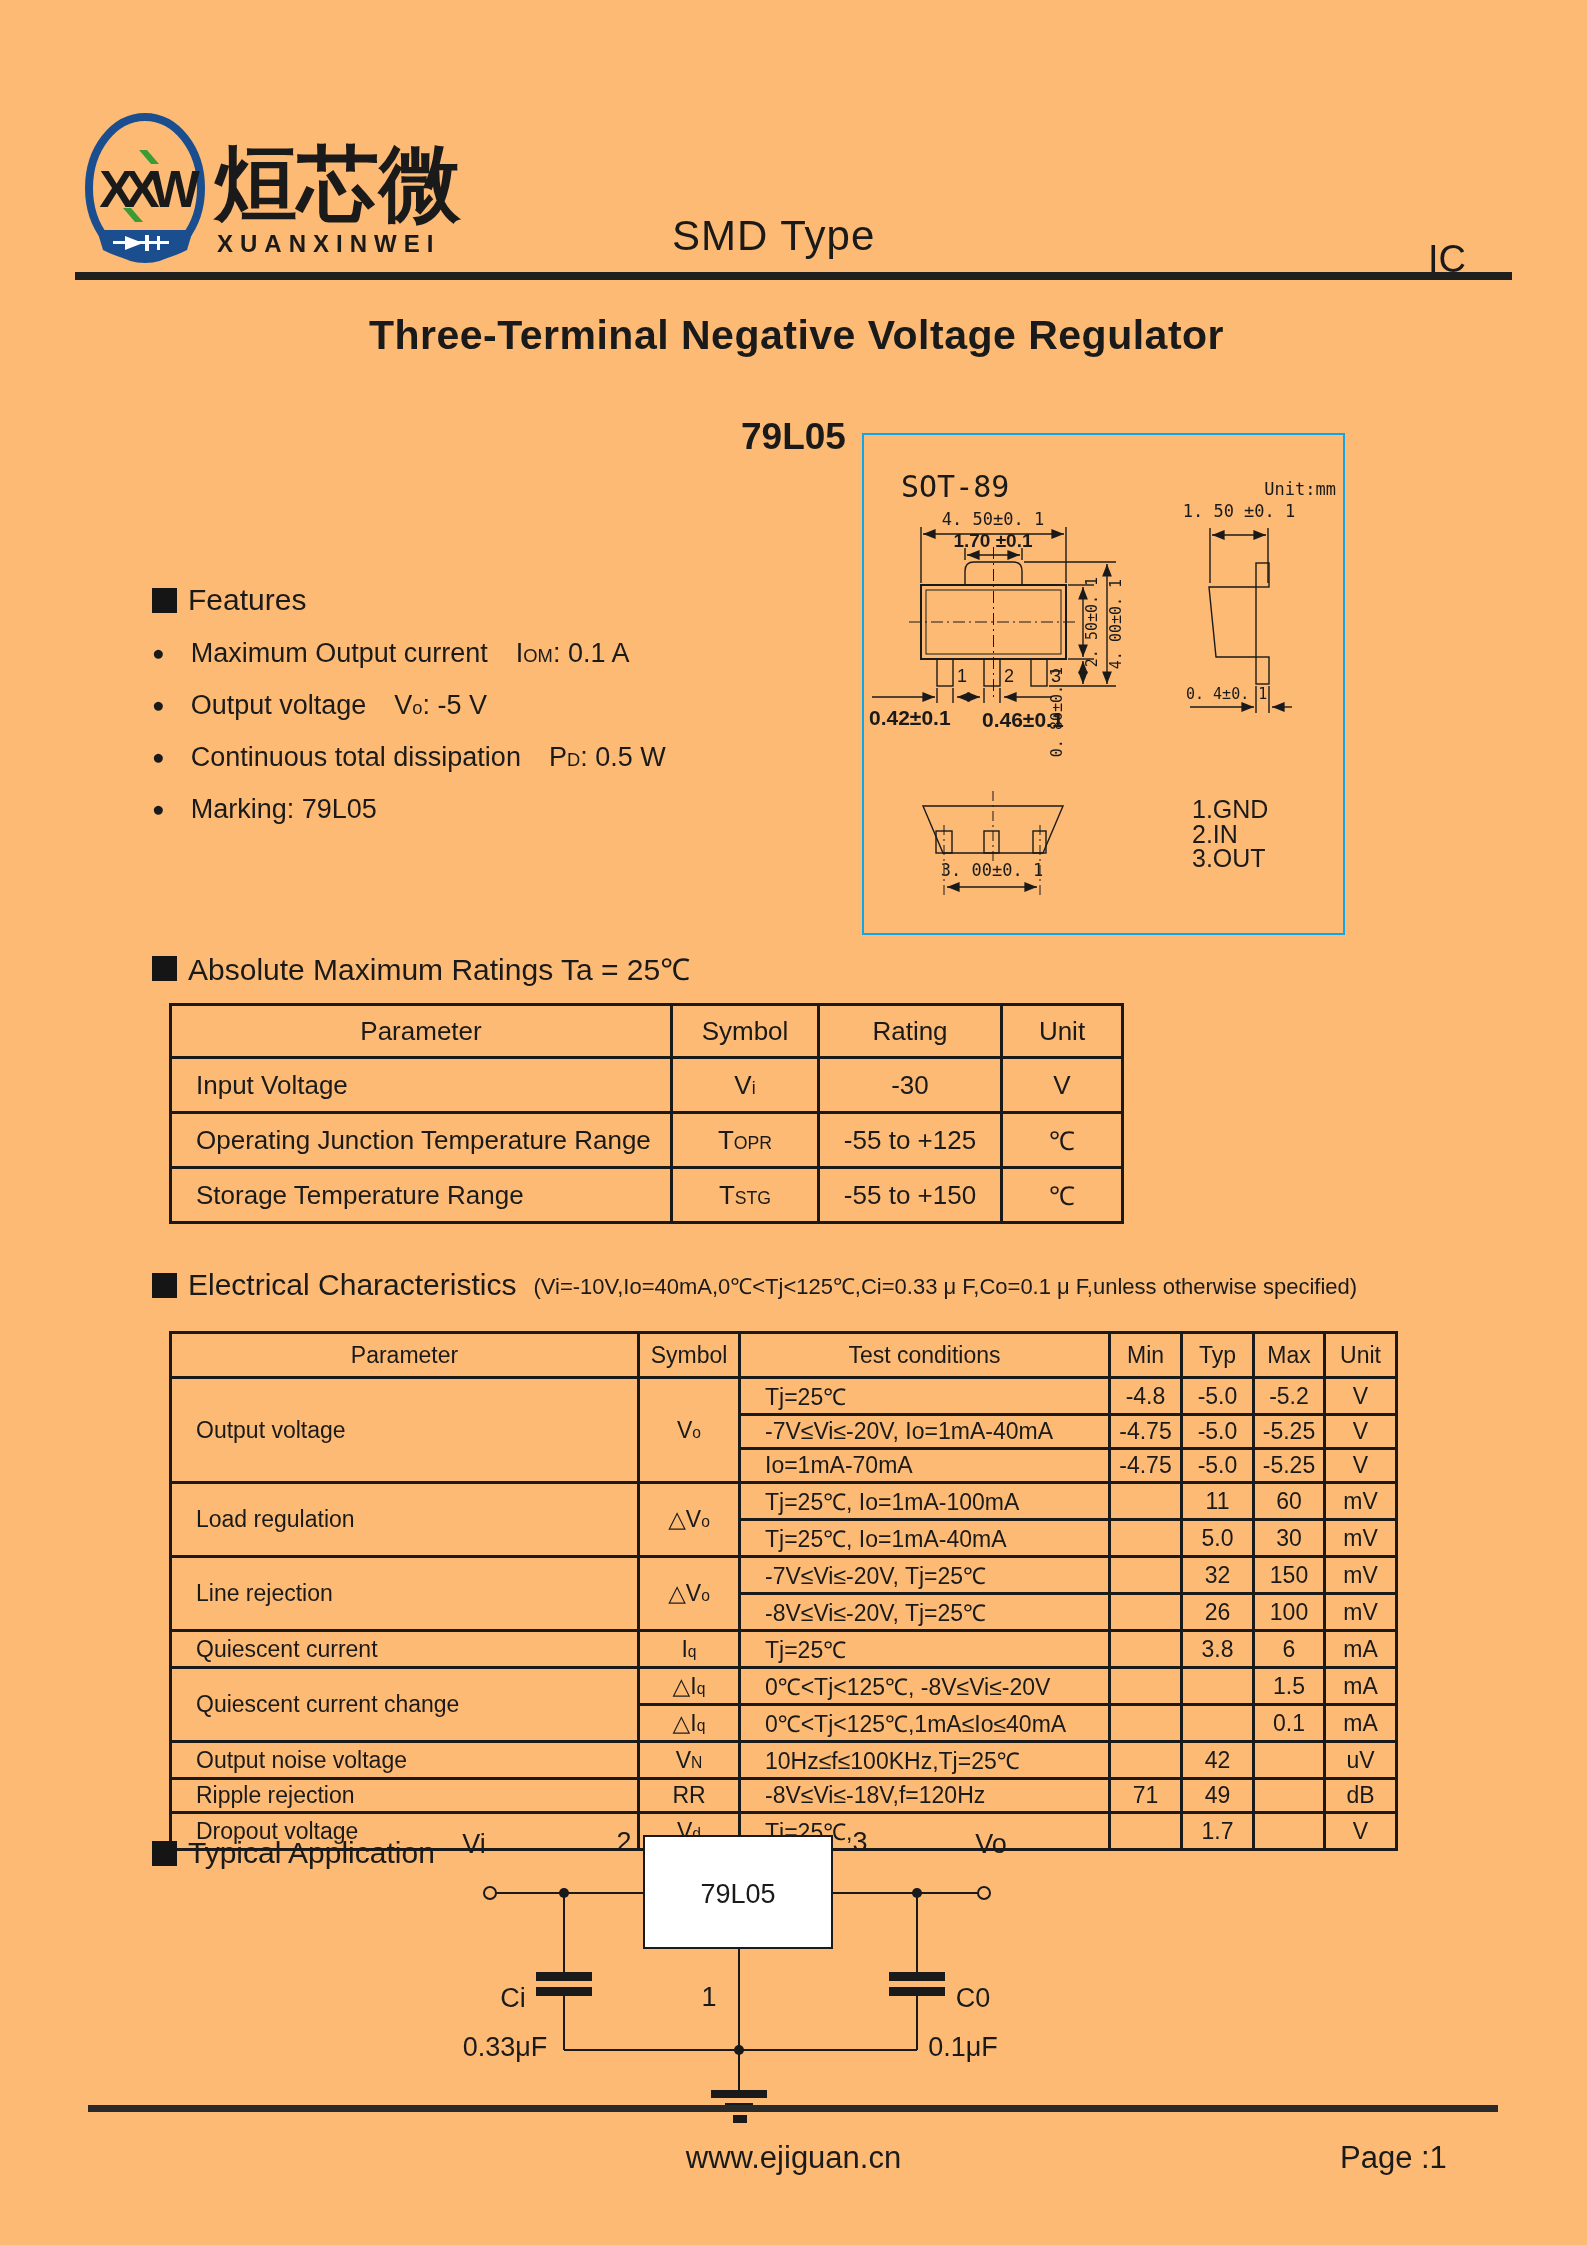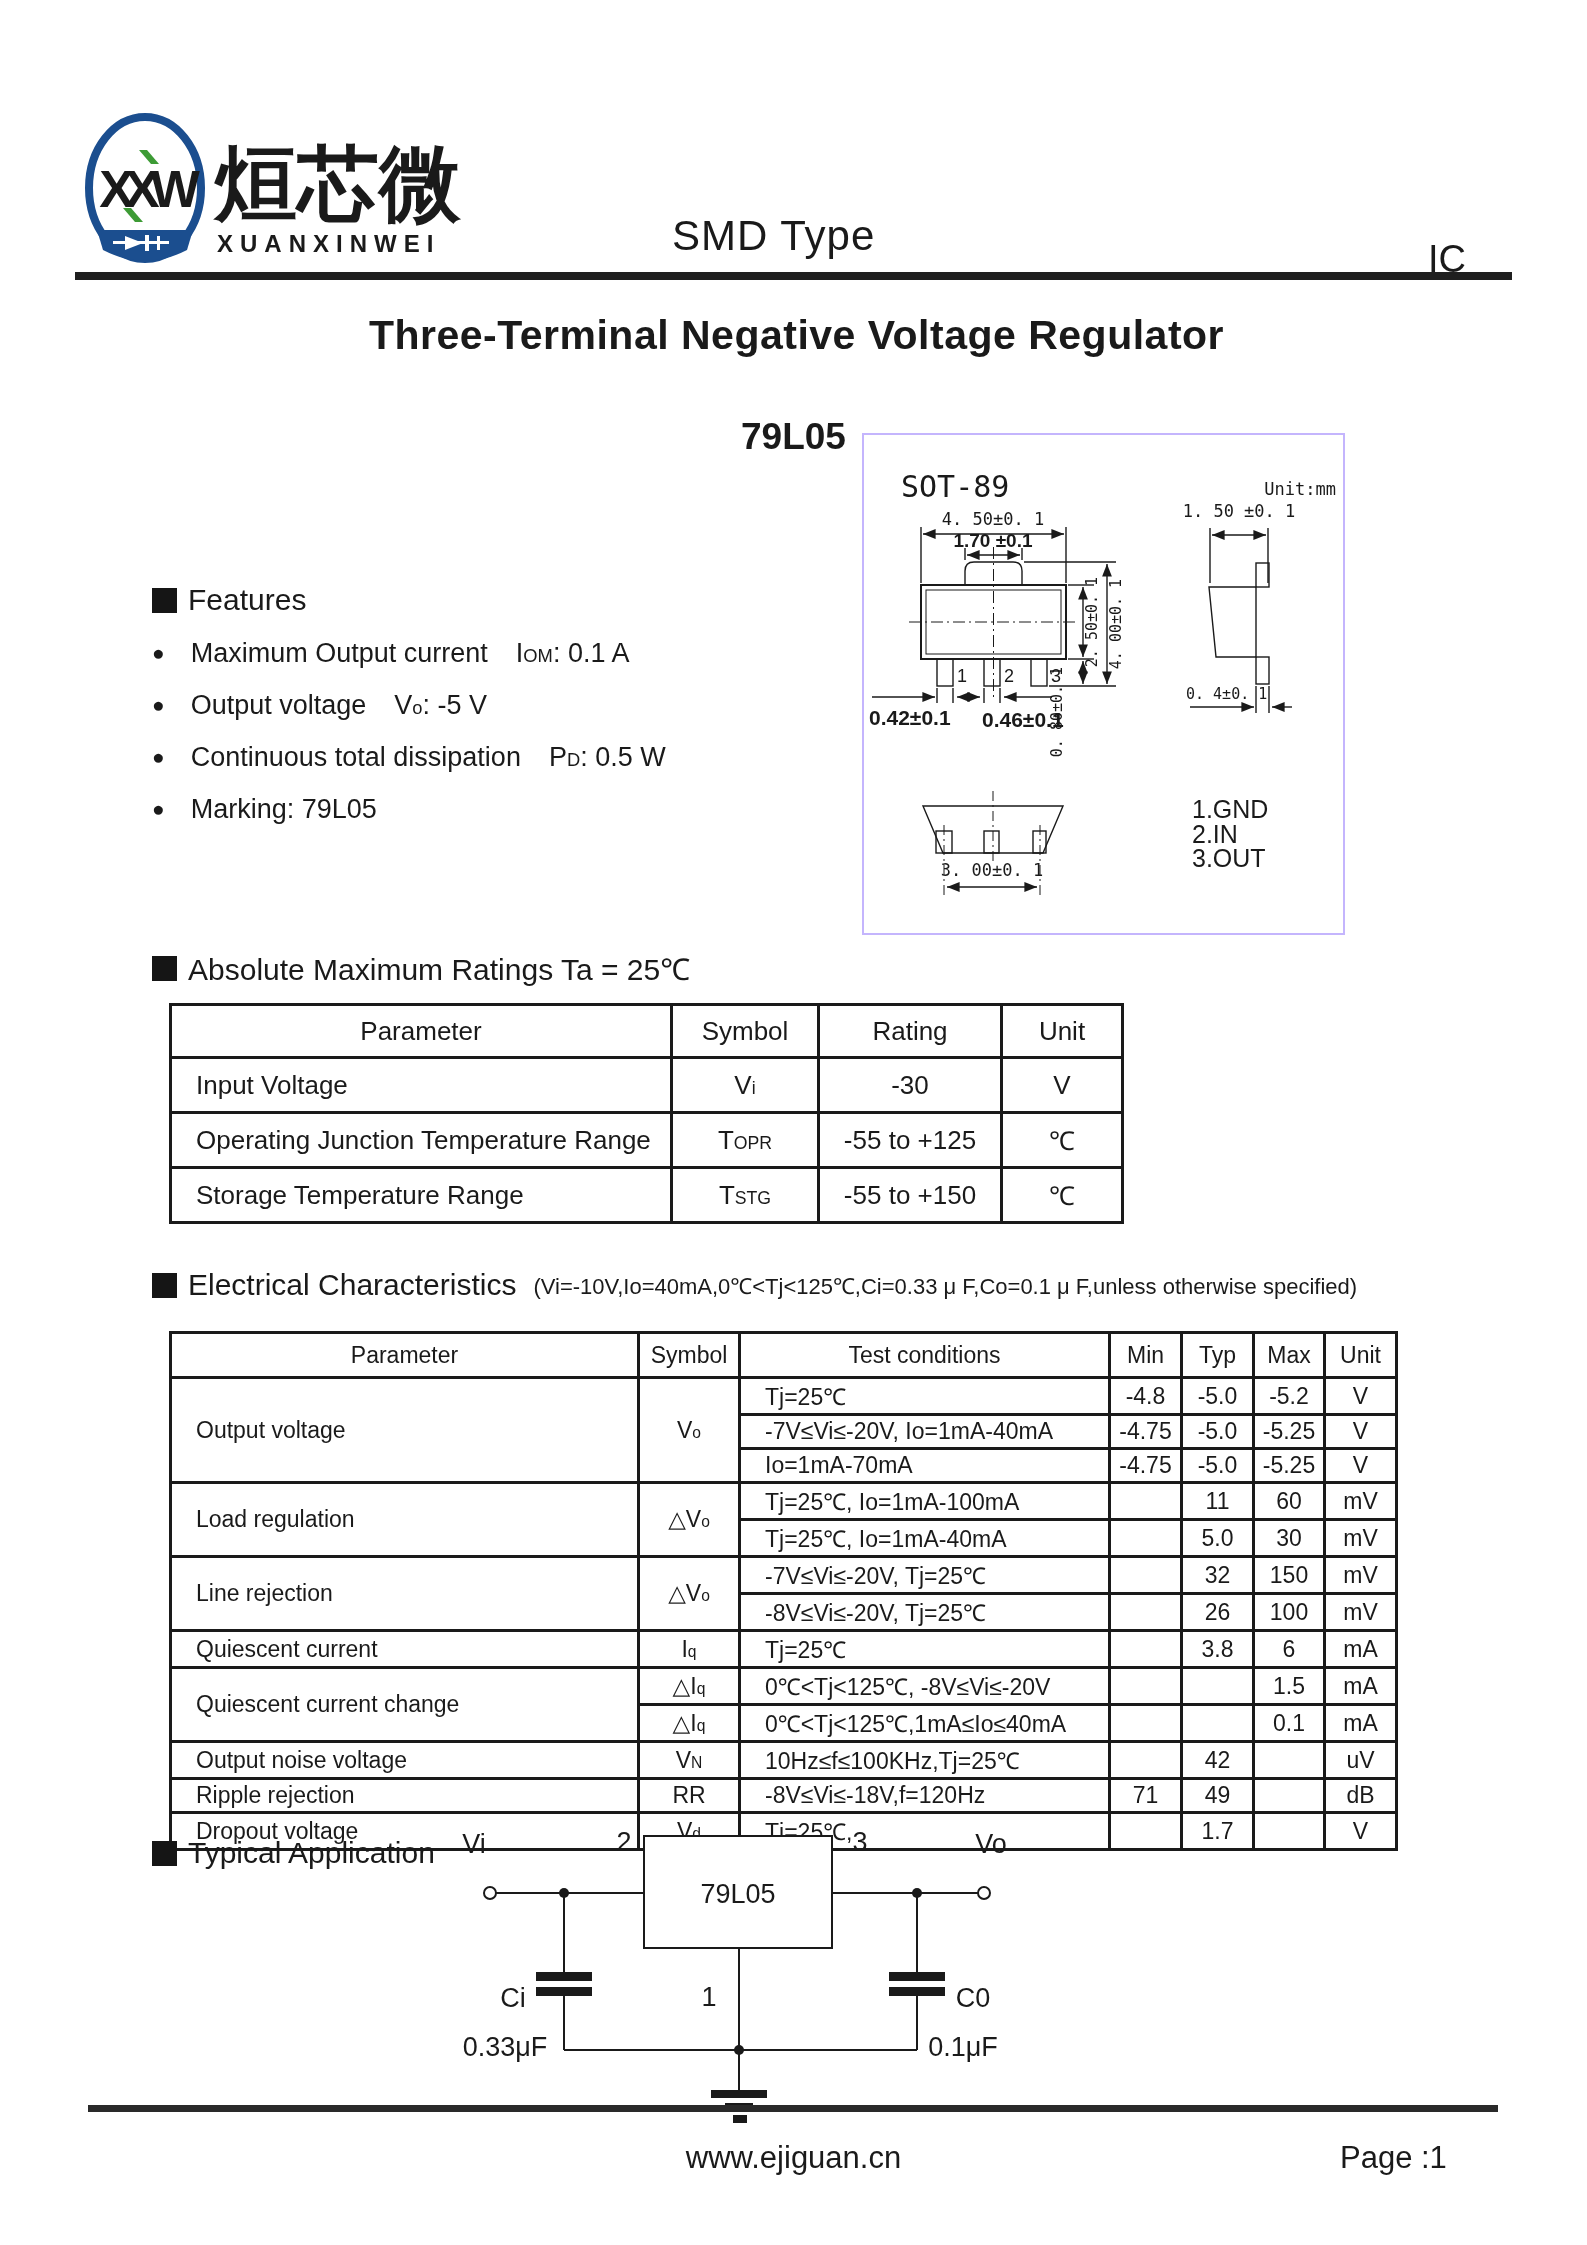--- a/index.html
+++ b/index.html
@@ -1,36 +1,36 @@
 <!DOCTYPE html>
 <html><head>
 <meta charset="utf-8">
 <style>
   html,body{margin:0;padding:0;background:#888;}
-  .page{position:relative;width:1587px;height:2245px;background:#ffffff;margin:0 auto;
+  .page{position:relative;width:1587px;height:2245px;background:#fdba74;margin:0 auto;
         font-family:"Liberation Sans",sans-serif;color:#1a1a1a;overflow:hidden;}
   .abs{position:absolute;}
   
   .smd-type{left:672px;top:212px;font-size:42px;letter-spacing:1px;}
   .ic-label{left:1428px;top:220px;font-size:38px;margin-top:18px;}
   .rule-top{left:75px;top:272px;width:1437px;height:8px;background:#1f1f1f;}
   .doc-title{left:0;right:0;top:312px;text-align:center;font-size:41px;font-weight:bold;letter-spacing:.5px;padding-left:6px;}
   .part-no{left:0;right:0;top:416px;text-align:center;font-size:37px;font-weight:bold;}
   
   .sec-head{display:flex;align-items:center;gap:11px;font-size:30px;}
   .sq{width:25px;height:25px;background:#151515;flex:0 0 auto;}
   .note{font-size:22px;margin-left:6px;}
   
   .features{left:152px;top:583px;width:720px;}
   .feat{display:flex;align-items:baseline;margin-top:21px;font-size:27px;}
   .feat .dot{font-size:21px;margin-right:26px;position:relative;top:-2px;}
   .fsym{margin-left:28px;}
   .sub{font-size:.68em;}
   
-  .pkg{left:862px;top:433px;width:483px;height:502px;border:2px solid #c4b5fd;box-sizing:border-box;}
+  .pkg{left:862px;top:433px;width:483px;height:502px;border:2px solid #0ea5e9;box-sizing:border-box;}
   
   table{border-collapse:collapse;table-layout:fixed;}
   .abs-head{left:152px;top:948px;}
   .abs-table{left:169px;top:1003px;}
   .abs-table td,.abs-table th{border:3px solid #1a1a1a;font-size:26px;font-weight:normal;
       overflow:hidden;white-space:nowrap;}
   .abs-table th{height:48px;}
   .abs-table td{height:50px;}
   .elec-head{left:152px;top:1268px;}
   .elec-table{left:169px;top:1331px;}

